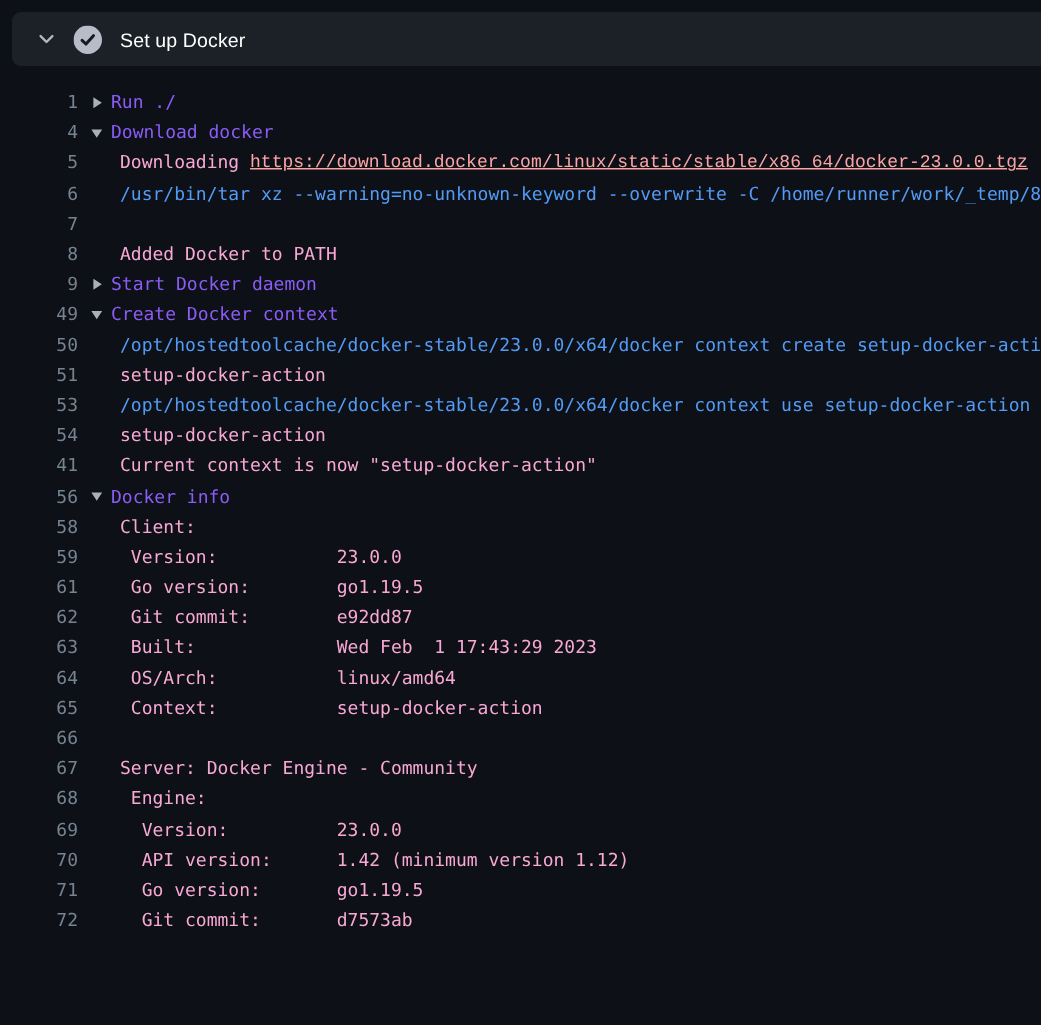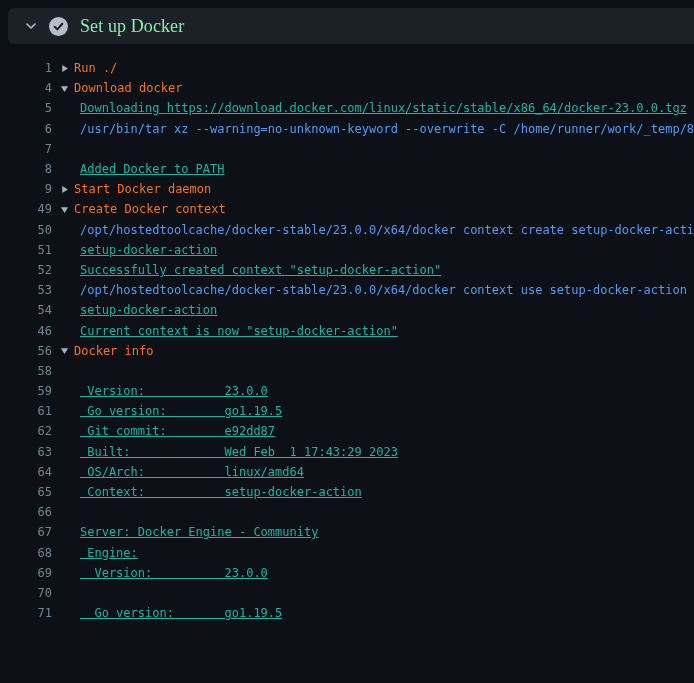--- a/index.html
+++ b/index.html
@@ -33,24 +33,24 @@
   .step-header .status {
     width: 19px;
     height: 19px;
     margin-left: 5px;
     display: flex;
     align-items: center;
     justify-content: center;
   }
   .step-header .title {
     margin-left: 12px;
-    font-family: Liberation Serif, serif;
-    font-size: 18px;
+    font-family: Liberation Sans, sans-serif;
+    font-size: 13px;
     font-weight: 400;
-    color: #86efac;
+    color: #ffffff;
     letter-spacing: 0.1px;
   }
 
   
   .log-area {
     padding-top: 14px;
     width: 694px;
     overflow: hidden;
     font-family: "DejaVu Sans Mono", "Liberation Mono", monospace;
     font-size: 12px;
@@ -80,28 +80,29 @@
     white-space: pre;
   }
   .log-row.is-group { cursor: pointer; }
   .log-row.is-group .content { margin-left: 8px; }
   .toggle-icon {
     flex: 0 0 14px;
     display: flex;
     align-items: center;
   }
   .indent { flex: 0 0 20px; }
-  .t-text { color: #14b8a6; white-space: pre; text-decoration: underline; }
-  .t-group { color: #f97316; white-space: pre; }
+  .t-text { color: #f9a8d4; white-space: pre; }
+  .t-group { color: #8b5cf6; white-space: pre; }
   .t-command { color: #539bf5; white-space: pre; }
   .t-link {
-    color: #14b8a6;
+    color: #fca5a5;
     text-decoration: underline;
     cursor: pointer;
     white-space: pre;
+    font-family: Liberation Mono, monospace;
   }
 </style>
 </head>
 <body>
 
 <div class="step-header">
   <span class="chev">
     <svg width="14" height="14" viewBox="0 0 16 16">
       <path d="M3.5 5.8 L8 10.3 L12.5 5.8" fill="none" stroke="#b0b9c2" stroke-width="1.8" stroke-linecap="round" stroke-linejoin="round"></path>
     </svg>
@@ -127,33 +128,33 @@
     <div class="log-row"><a class="num">7</a></div>
     <div class="log-row"><a class="num">8</a><div class="content"><span class="indent"></span><span class="t-text">Added Docker to PATH</span></div></div>
     <div class="log-row is-group"><a class="num">9</a><div class="content"><span class="toggle-icon"><svg width="9" height="9" viewBox="0 0 8 8">
             <path d="M2 0.8 L7 4 L2 7.2 Z" fill="#a8b1ba"></path>
           </svg></span><span class="t-group">Start Docker daemon</span></div></div>
     <div class="log-row is-group"><a class="num">49</a><div class="content"><span class="toggle-icon"><svg width="9" height="9" viewBox="0 0 8 8">
             <path d="M0.8 2 L7.2 2 L4 7 Z" fill="#a8b1ba"></path>
           </svg></span><span class="t-group">Create Docker context</span></div></div>
     <div class="log-row"><a class="num">50</a><div class="content"><span class="indent"></span><span class="t-command">/opt/hostedtoolcache/docker-stable/23.0.0/x64/docker context create setup-docker-action --docker</span></div></div>
     <div class="log-row"><a class="num">51</a><div class="content"><span class="indent"></span><span class="t-text">setup-docker-action</span></div></div>
-    <div class="log-row"><a class="num">52</a><div class="content"><span class="indent"></span><span class="t-text">Successfully created context "setup-docker-action"</span></div></div>
     <div class="log-row"><a class="num">53</a><div class="content"><span class="indent"></span><span class="t-command">/opt/hostedtoolcache/docker-stable/23.0.0/x64/docker context use setup-docker-action</span></div></div>
     <div class="log-row"><a class="num">54</a><div class="content"><span class="indent"></span><span class="t-text">setup-docker-action</span></div></div>
-    <div class="log-row"><a class="num">46</a><div class="content"><span class="indent"></span><span class="t-text">Current context is now "setup-docker-action"</span></div></div>
+    <div class="log-row"><a class="num">41</a><div class="content"><span class="indent"></span><span class="t-text">Current context is now "setup-docker-action"</span></div></div>
     <div class="log-row is-group"><a class="num">56</a><div class="content"><span class="toggle-icon"><svg width="9" height="9" viewBox="0 0 8 8">
             <path d="M0.8 2 L7.2 2 L4 7 Z" fill="#a8b1ba"></path>
           </svg></span><span class="t-group">Docker info</span></div></div>
-    <div class="log-row"><a class="num">58</a></div>
+    <div class="log-row"><a class="num">58</a><div class="content"><span class="indent"></span><span class="t-text">Client:</span></div></div>
     <div class="log-row"><a class="num">59</a><div class="content"><span class="indent"></span><span class="t-text"> Version:           23.0.0</span></div></div>
     <div class="log-row"><a class="num">61</a><div class="content"><span class="indent"></span><span class="t-text"> Go version:        go1.19.5</span></div></div>
     <div class="log-row"><a class="num">62</a><div class="content"><span class="indent"></span><span class="t-text"> Git commit:        e92dd87</span></div></div>
     <div class="log-row"><a class="num">63</a><div class="content"><span class="indent"></span><span class="t-text"> Built:             Wed Feb  1 17:43:29 2023</span></div></div>
     <div class="log-row"><a class="num">64</a><div class="content"><span class="indent"></span><span class="t-text"> OS/Arch:           linux/amd64</span></div></div>
     <div class="log-row"><a class="num">65</a><div class="content"><span class="indent"></span><span class="t-text"> Context:           setup-docker-action</span></div></div>
     <div class="log-row"><a class="num">66</a><div class="content"><span class="indent"></span><span class="t-text"></span></div></div>
     <div class="log-row"><a class="num">67</a><div class="content"><span class="indent"></span><span class="t-text">Server: Docker Engine - Community</span></div></div>
     <div class="log-row"><a class="num">68</a><div class="content"><span class="indent"></span><span class="t-text"> Engine:</span></div></div>
     <div class="log-row"><a class="num">69</a><div class="content"><span class="indent"></span><span class="t-text">  Version:          23.0.0</span></div></div>
-    <div class="log-row"><a class="num">70</a></div>
+    <div class="log-row"><a class="num">70</a><div class="content"><span class="indent"></span><span class="t-text">  API version:      1.42 (minimum version 1.12)</span></div></div>
     <div class="log-row"><a class="num">71</a><div class="content"><span class="indent"></span><span class="t-text">  Go version:       go1.19.5</span></div></div>
+    <div class="log-row"><a class="num">72</a><div class="content"><span class="indent"></span><span class="t-text">  Git commit:       d7573ab</span></div></div>
   </div>
 
 </body></html>

